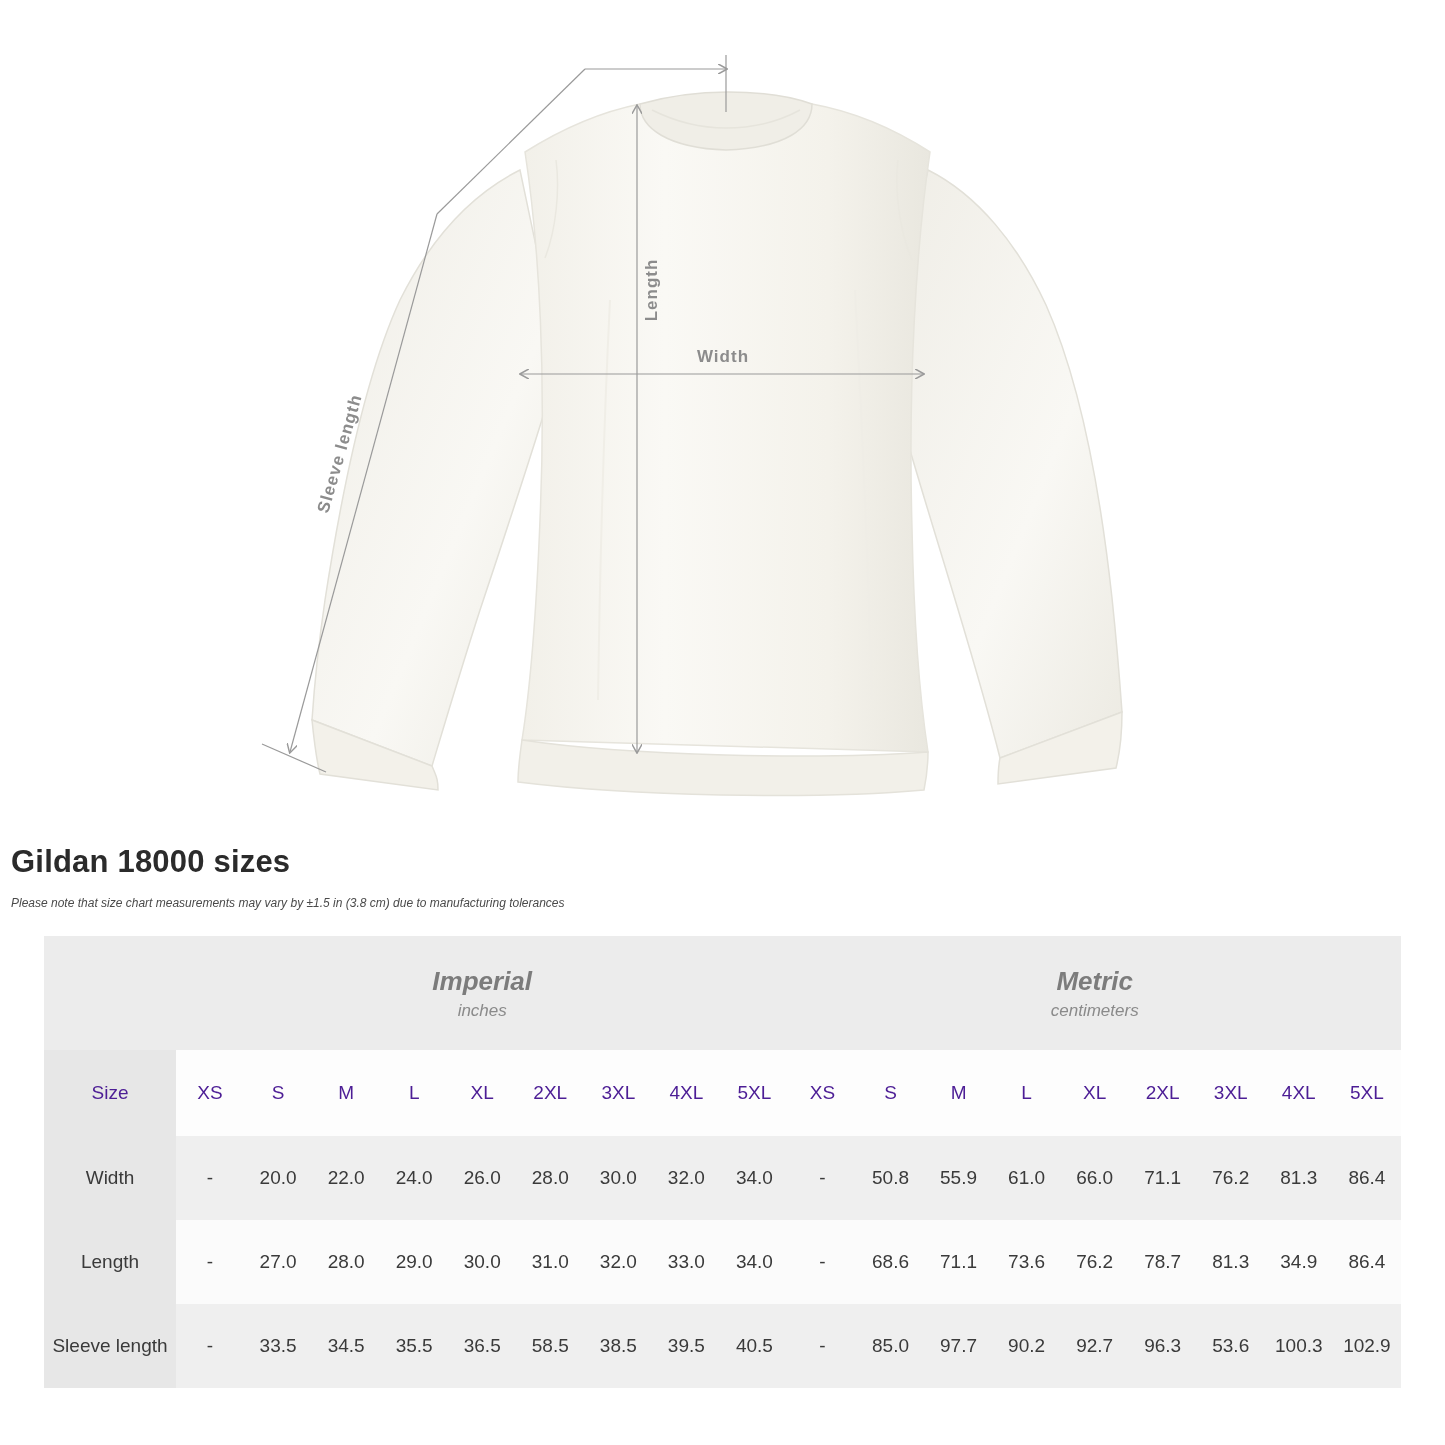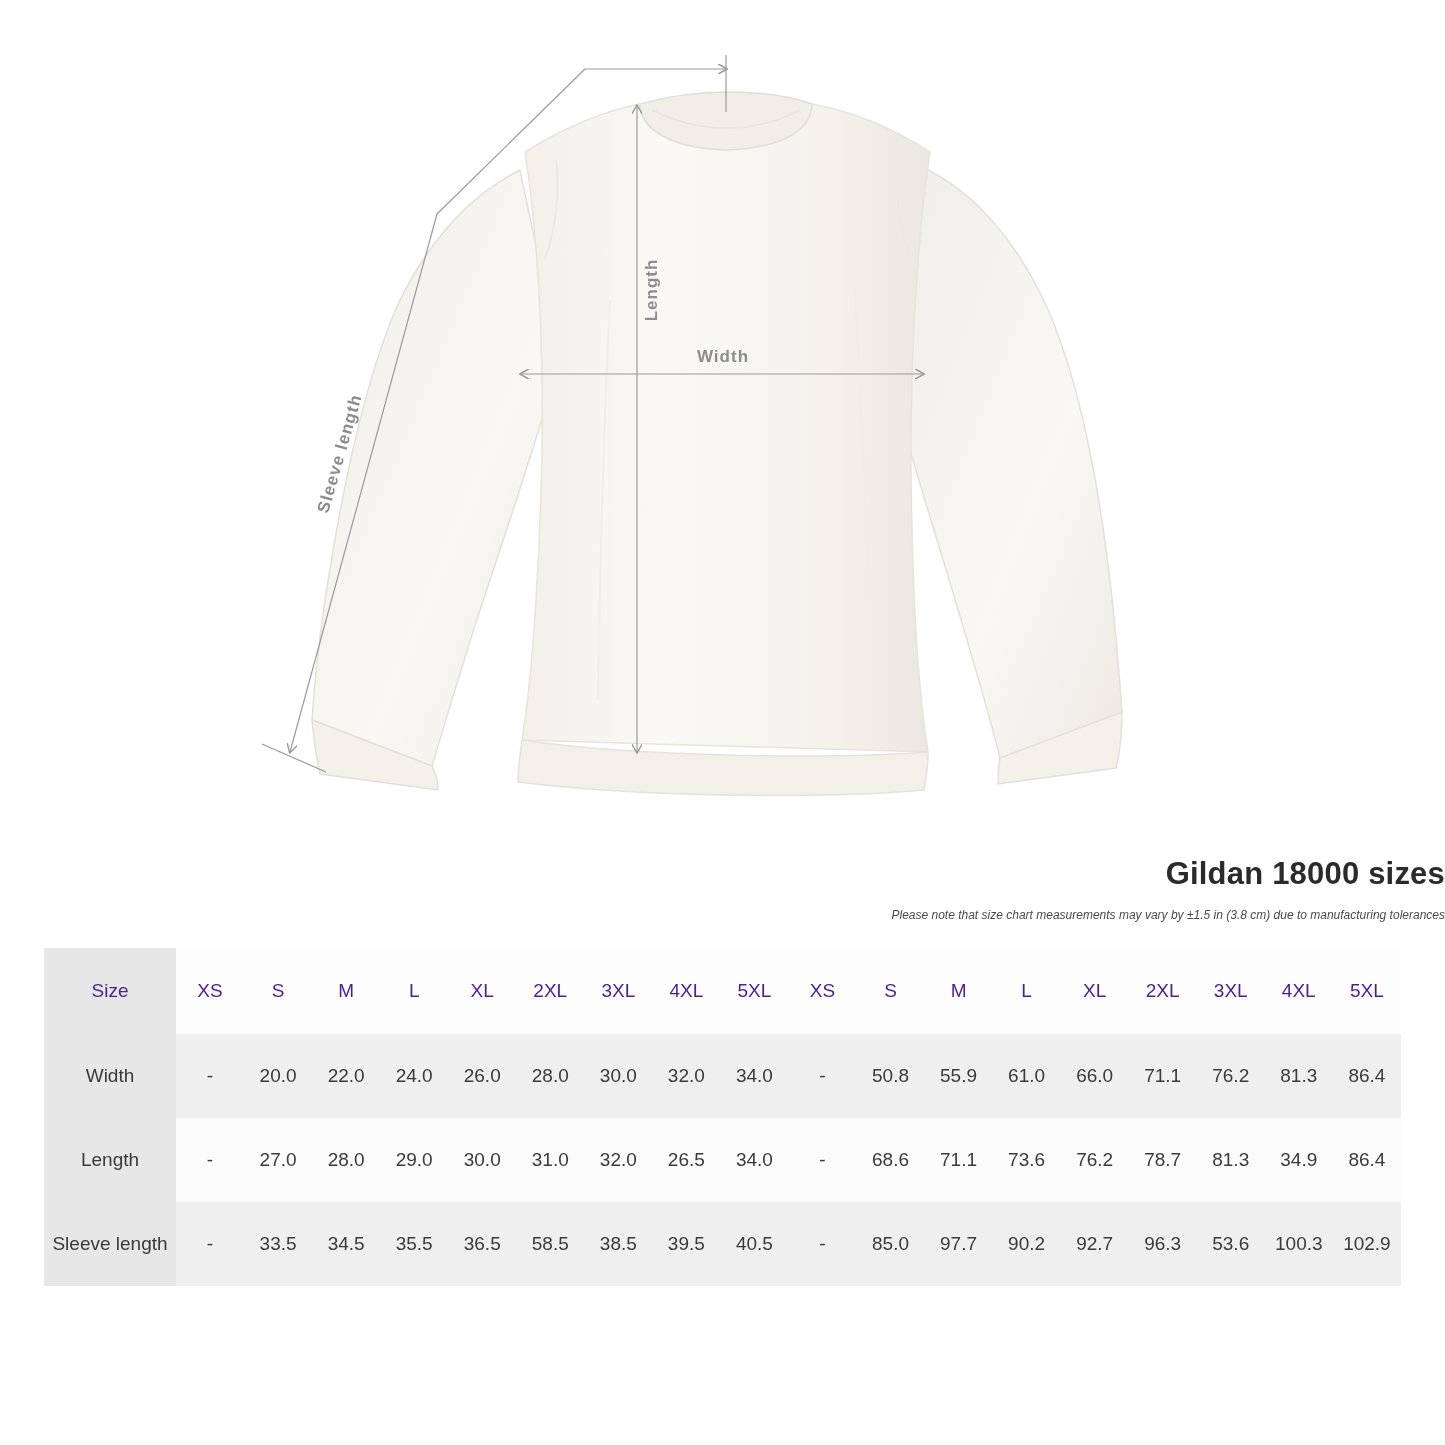--- a/index.html
+++ b/index.html
@@ -28,22 +28,23 @@
     height: 830px;
   }
   .illustration svg {
     position: absolute;
     top: 0;
     left: 0;
   }
 
   
   .title-block {
-    text-align: right;
-    margin-top: 26px;
+    text-align: left;
+    margin-top: 14px;
+    padding-left: 11px;
   }
   .chart-title {
     font-size: 31px;
     font-weight: bold;
     color: #2b2b2b;
     letter-spacing: 0.2px;
   }
   .chart-note {
     margin-top: 16px;
     font-size: 12px;
@@ -199,20 +200,31 @@
   </div>
 
   <div class="table-wrap">
     <table class="size-table">
       <colgroup>
         <col class="size-label-col">
         <col span="9">
         <col span="9">
       </colgroup>
       <tbody>
+        <tr>
+          <td class="corner-cell"></td>
+          <td class="unit-head" colspan="9">
+            <div class="unit-name">Imperial</div>
+            <div class="unit-sub">inches</div>
+          </td>
+          <td class="unit-head" colspan="9">
+            <div class="unit-name">Metric</div>
+            <div class="unit-sub">centimeters</div>
+          </td>
+        </tr>
 
         <tr class="head-row">
           <td class="first-col row-head-cell">Size</td>
           <td class="cell-white">XS</td>
           <td class="cell-white">S</td>
           <td class="cell-white">M</td>
           <td class="cell-white">L</td>
           <td class="cell-white">XL</td>
           <td class="cell-white">2XL</td>
           <td class="cell-white">3XL</td>
@@ -253,21 +265,21 @@
 
         <tr class="data-row zebra-b">
           <td class="first-col row-head-cell">Length</td>
           <td>-</td>
           <td>27.0</td>
           <td>28.0</td>
           <td>29.0</td>
           <td>30.0</td>
           <td>31.0</td>
           <td>32.0</td>
-          <td>26.5</td>
+          <td>33.0</td>
           <td>34.0</td>
           <td>-</td>
           <td>68.6</td>
           <td>71.1</td>
           <td>73.6</td>
           <td>76.2</td>
           <td>78.7</td>
           <td>81.3</td>
           <td>34.9</td>
           <td>86.4</td>

